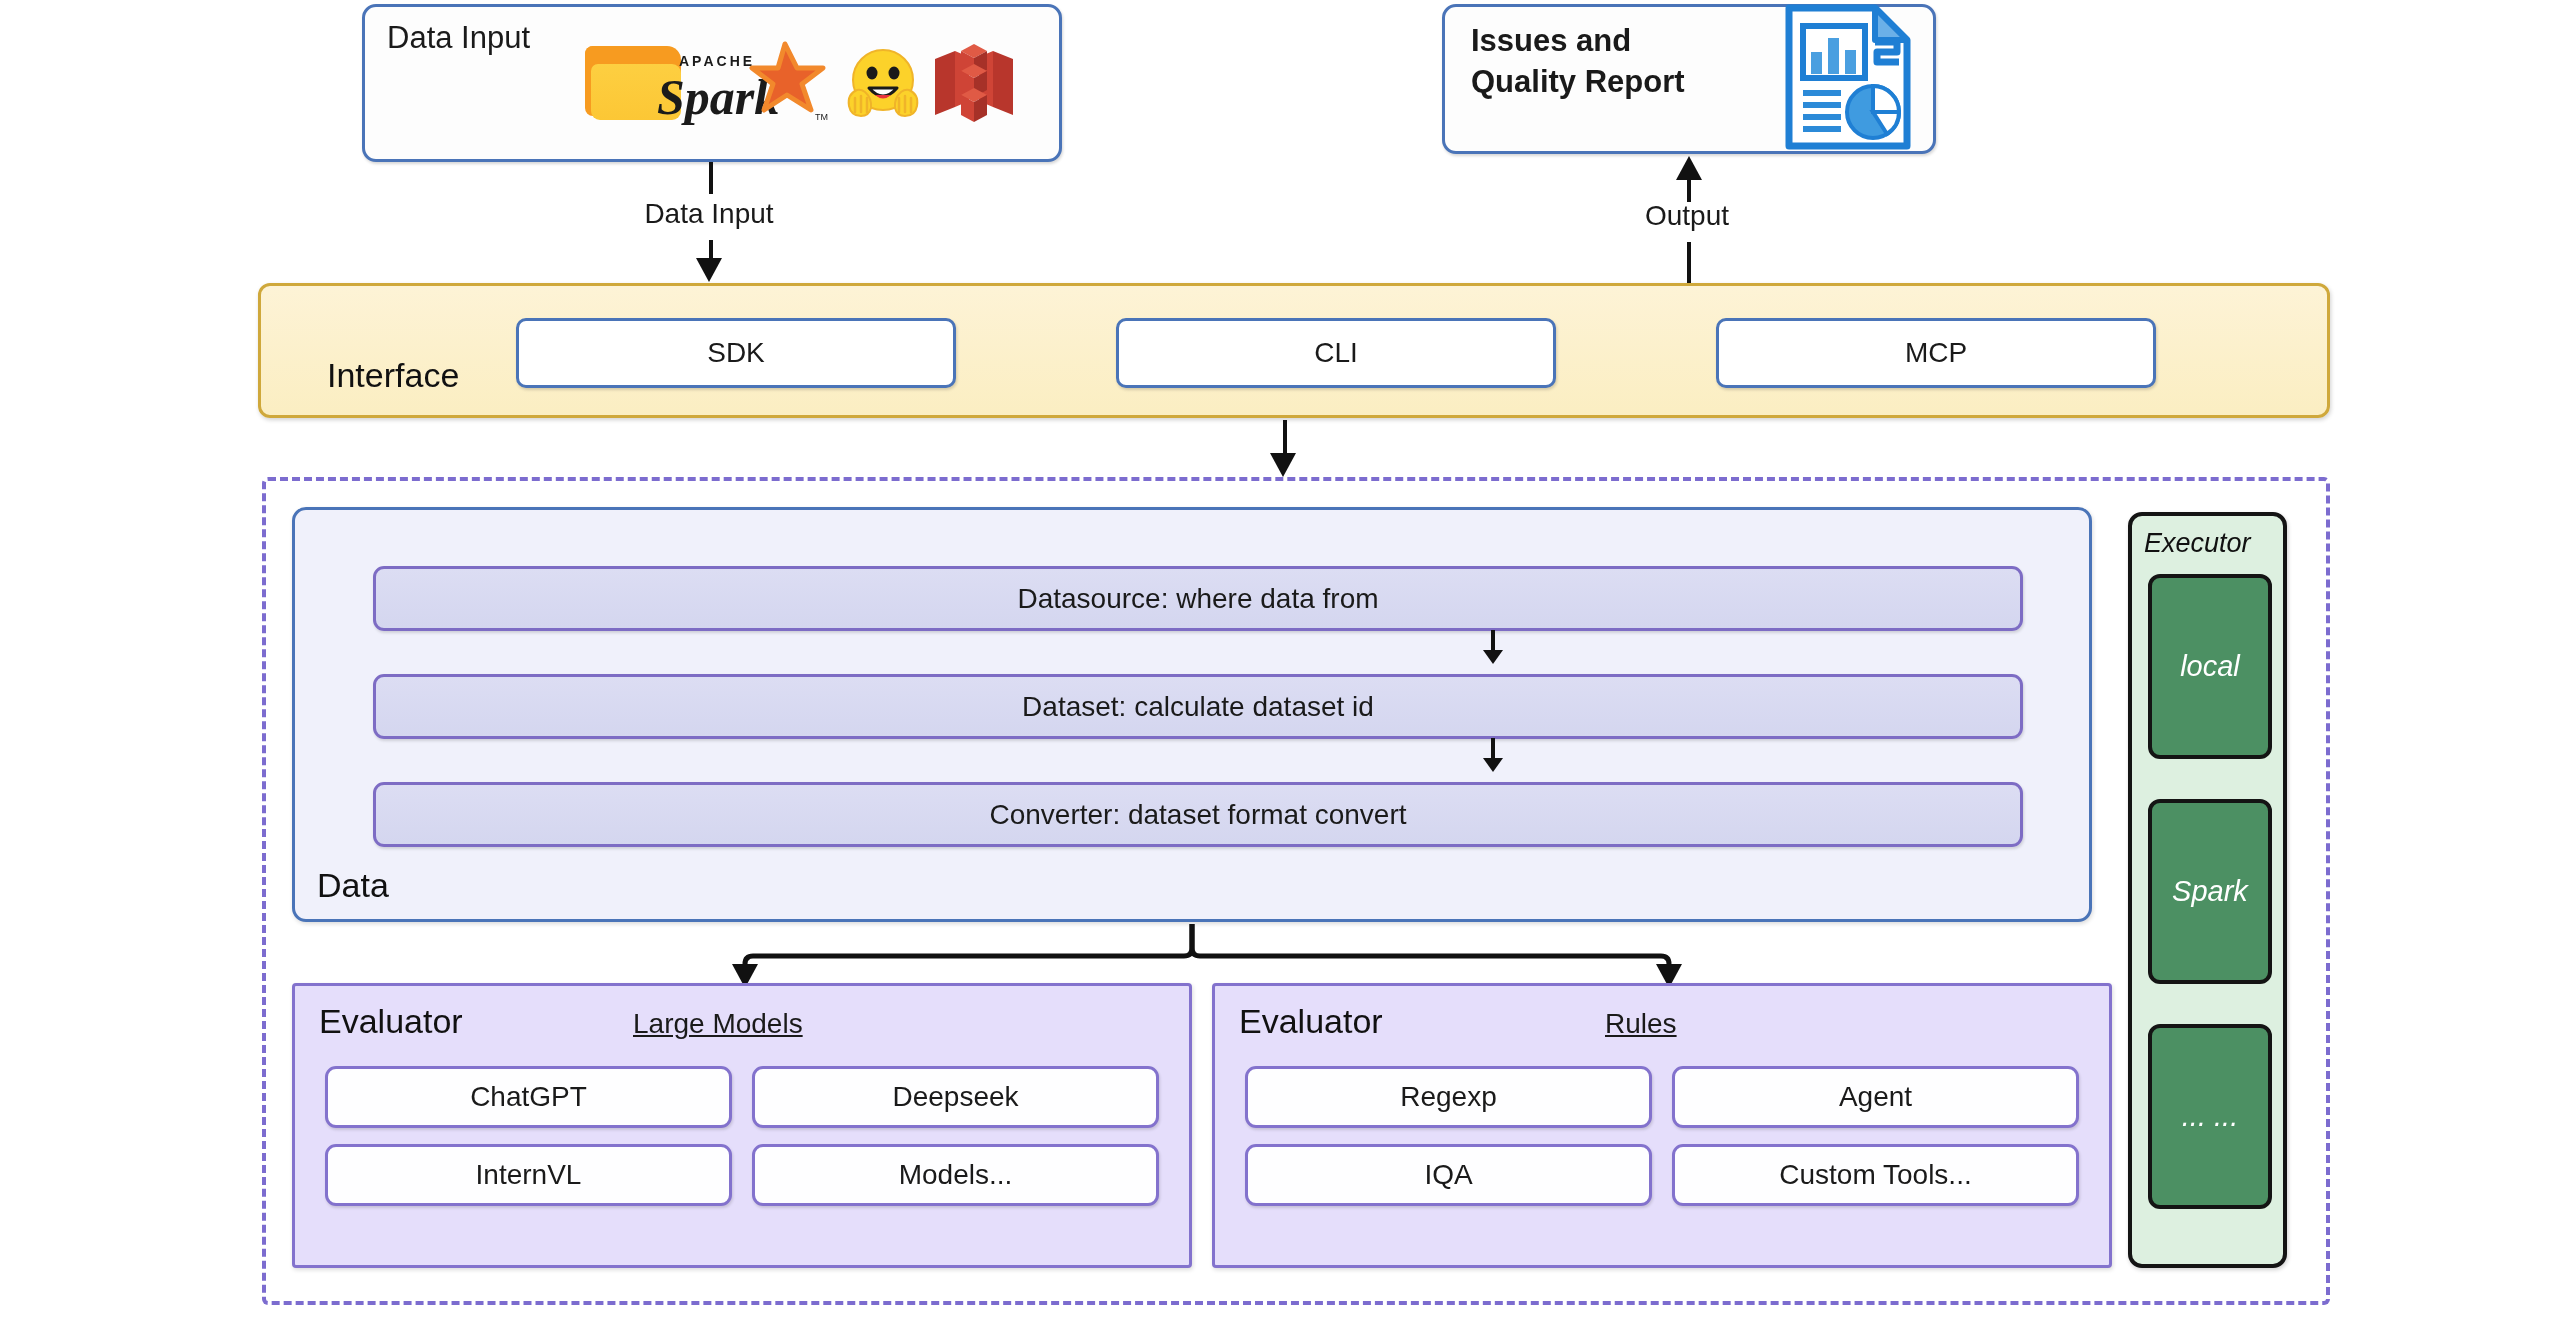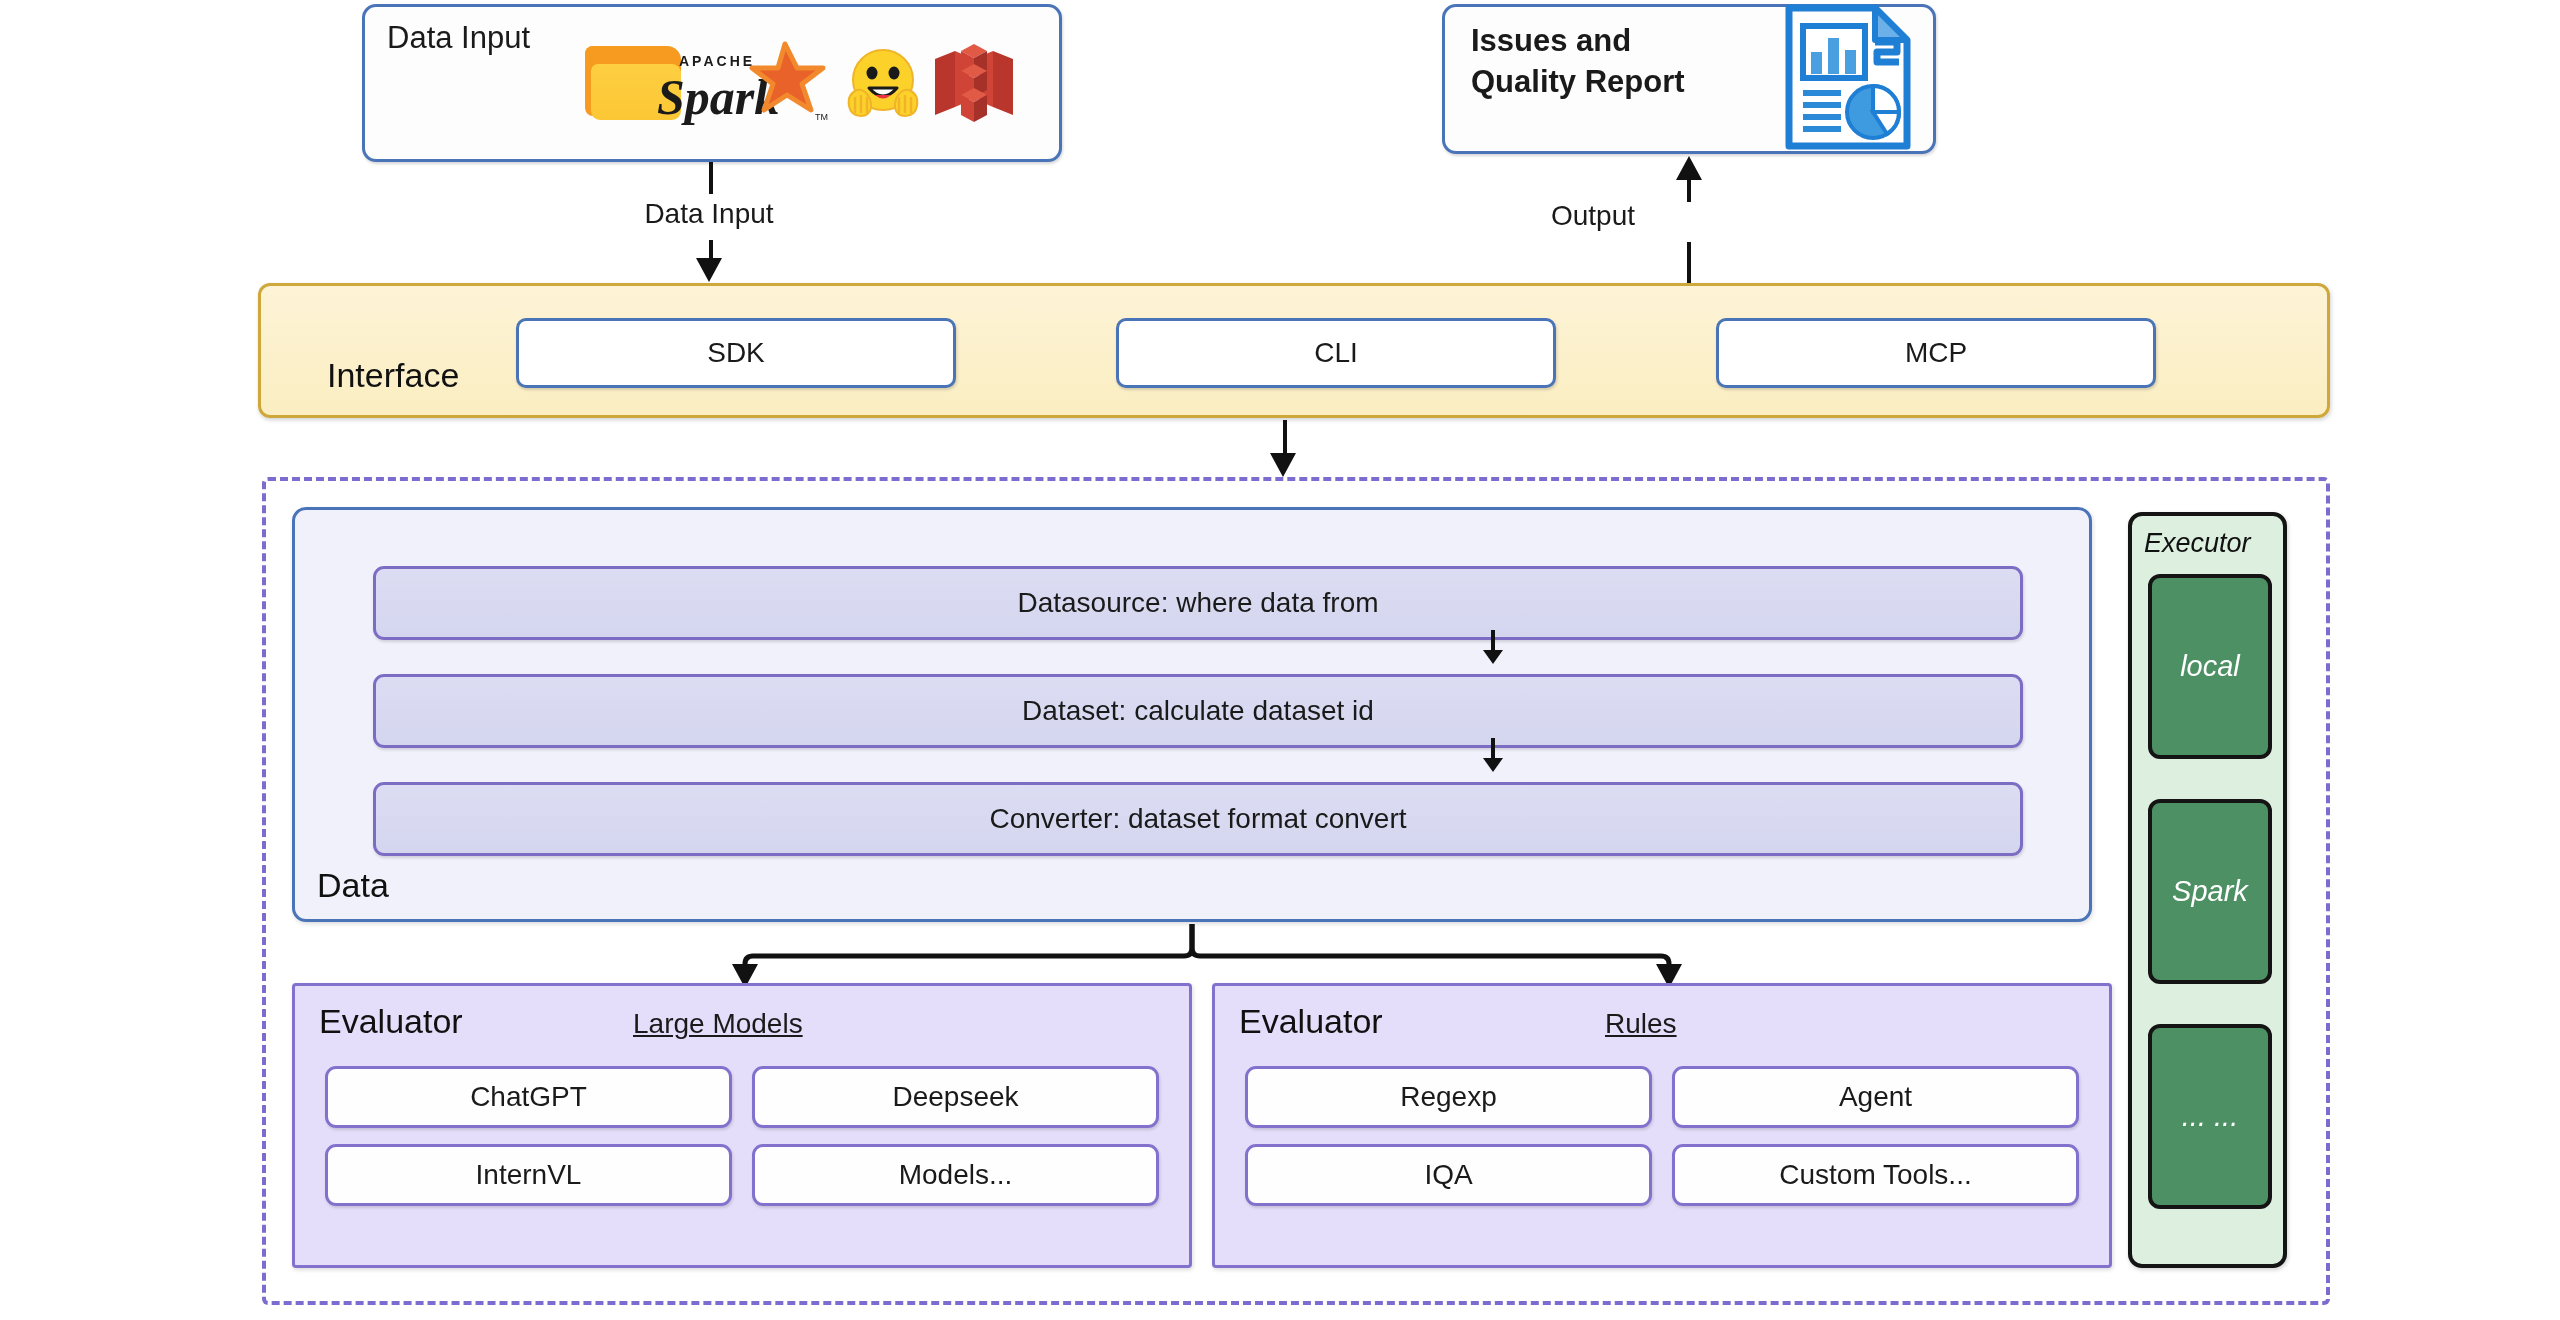--- a/index.html
+++ b/index.html
@@ -119,21 +119,21 @@
     background: #f0f1fb;
     border: 3px solid #4a74b8;
     border-radius: 14px;
     box-shadow: 1px 2px 4px rgba(0,0,0,0.14);
   }
   #data-panel-label {
     position: absolute; left: 22px; bottom: 14px;
     font-size: 34px; color: #111;
   }
   .data-row {
-    position: absolute; left: 78px; width: 1650px; height: 74px;
+    position: absolute; left: 78px; width: 1650px; height: 65px;
     background: linear-gradient(#dcddf3,#d4d6ef);
     border: 3px solid #7d6cc4;
     border-radius: 11px;
     display: flex; align-items: center; justify-content: center;
     font-size: 28px; color: #1a1a1a;
     box-shadow: 1px 2px 3px rgba(0,0,0,0.14);
   }
   #data-row-0 { top: 56px; }
   #data-row-1 { top: 164px; }
   #data-row-2 { top: 272px; }
@@ -309,21 +309,21 @@
   <div class="conn-label" style="left:609px; top:198px; width:200px;">Data Input</div>
   <div class="vline" style="left:709px; top:240px; height:20px;"></div>
   <div class="arrow-down" style="left:696px; top:258px;
               border-left:13px solid transparent; border-right:13px solid transparent;
               border-top:24px solid #111;"></div>
 
   <div class="arrow-up" style="left:1676px; top:156px;
               border-left:13px solid transparent; border-right:13px solid transparent;
               border-bottom:24px solid #111;"></div>
   <div class="vline" style="left:1687px; top:178px; height:24px;"></div>
-  <div class="conn-label" style="left:1493px; top:200px; width:200px;">Output</div>
+  <div class="conn-label" style="left:1587px; top:200px; width:200px;">Output</div>
   <div class="vline" style="left:1687px; top:242px; height:42px;"></div>
 
   <div id="interface-bar">
     <div id="interface-label">Interface</div>
     <div class="iface-btn" id="iface-sdk">SDK</div>
     <div class="iface-btn" id="iface-cli">CLI</div>
     <div class="iface-btn" id="iface-mcp">MCP</div>
   </div>
 
   <div class="vline" style="left:1283px; top:420px; height:35px;"></div>

